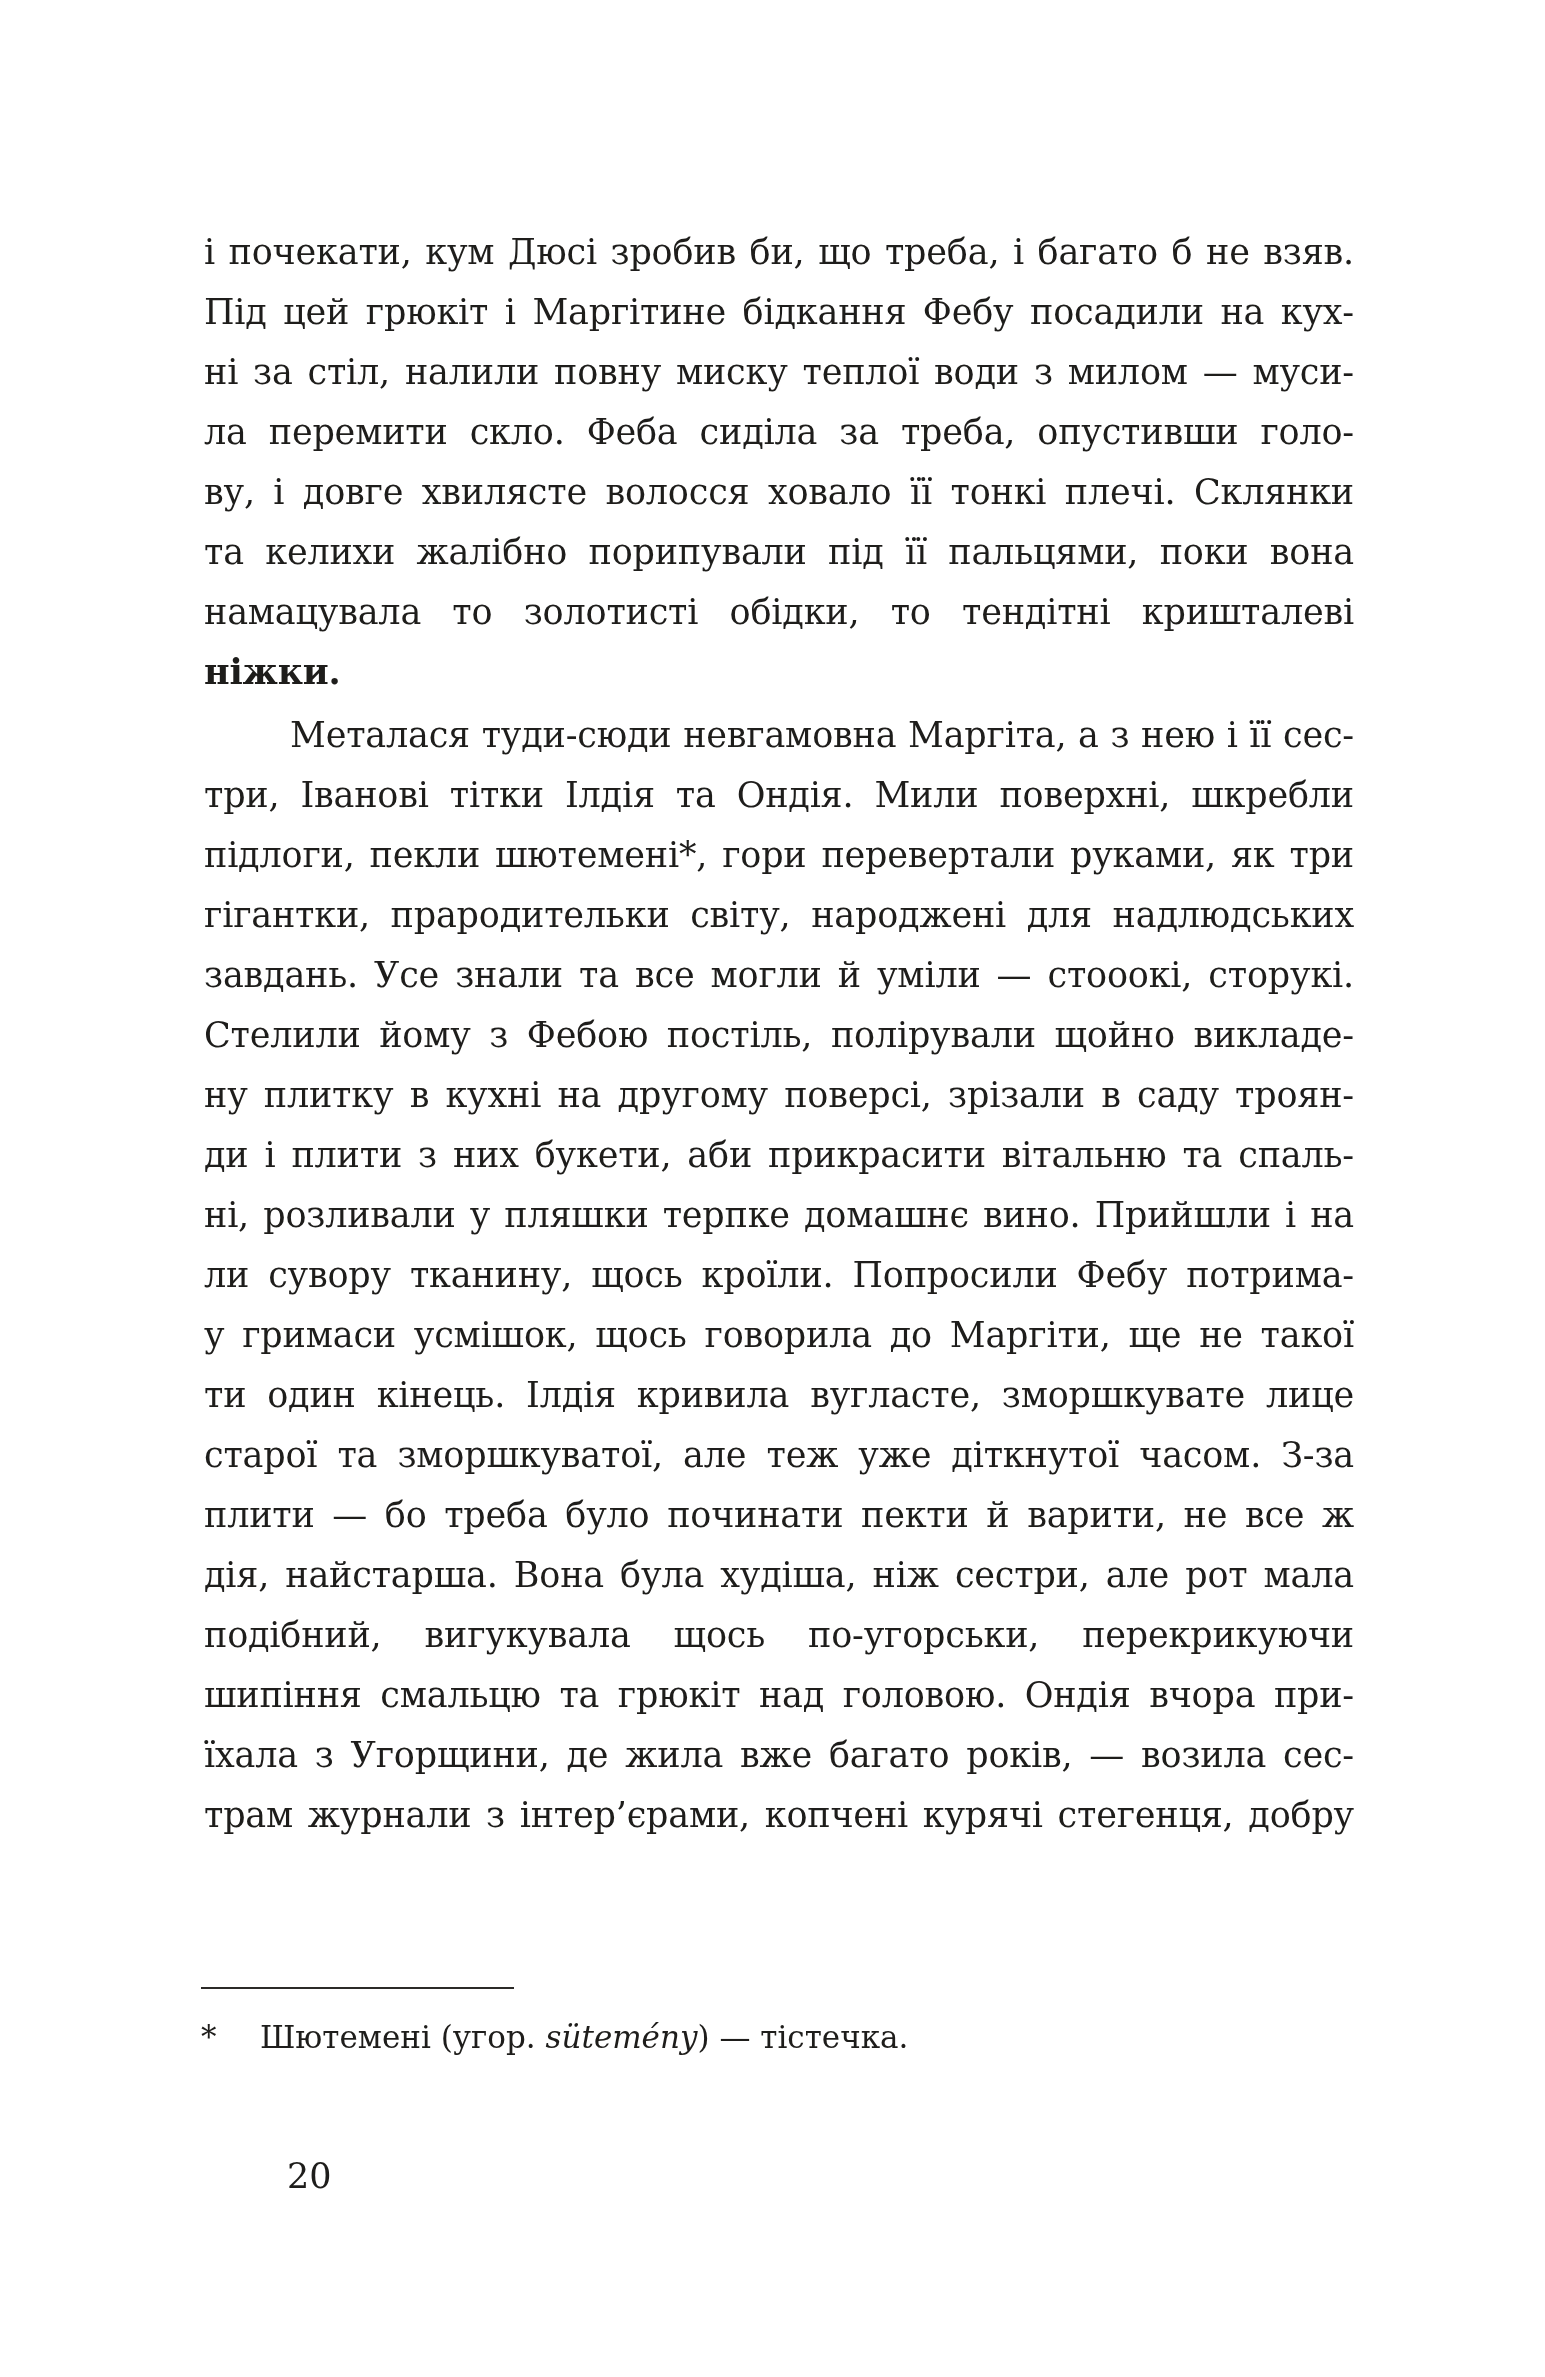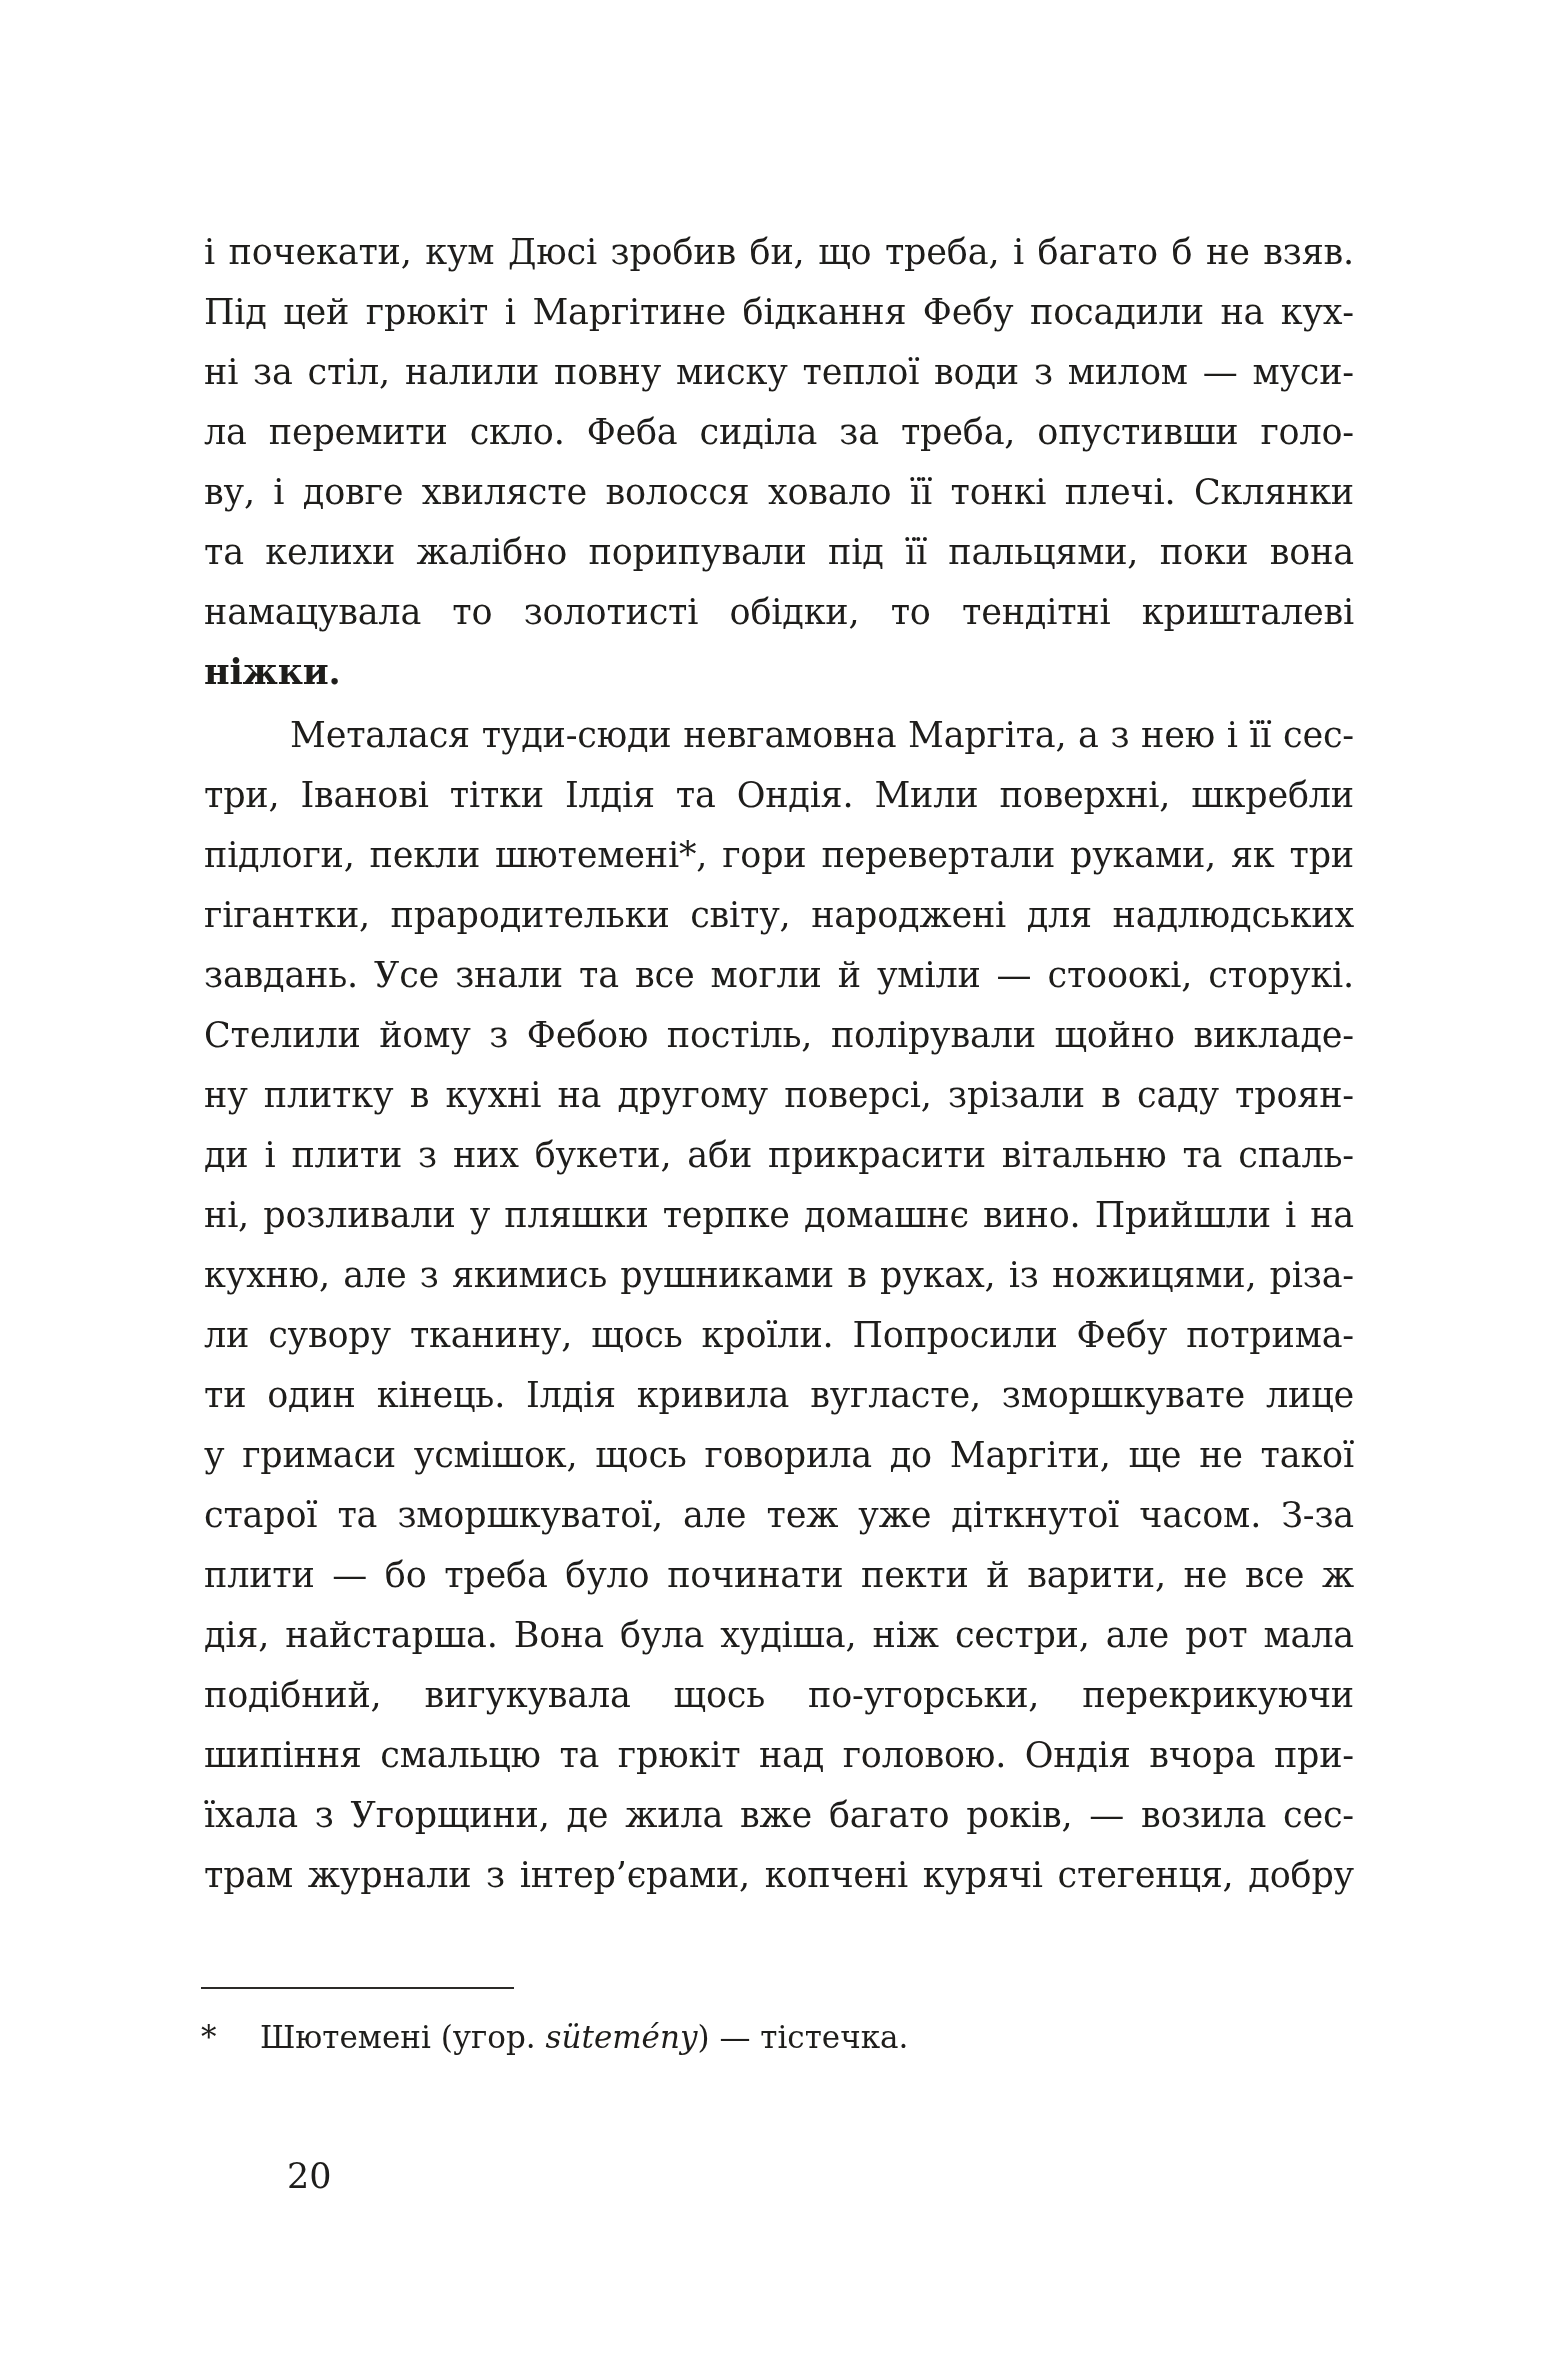--- a/index.html
+++ b/index.html
@@ -88,24 +88,23 @@
   <div class="para">
     <div class="line indent">Металася туди-сюди невгамовна Маргіта, а з нею і її сес-</div>
     <div class="line">три, Іванові тітки Ілдія та Ондія. Мили поверхні, шкребли</div>
     <div class="line">підлоги, пекли шютемені*, гори перевертали руками, як три</div>
     <div class="line">гігантки, прародительки світу, народжені для надлюдських</div>
     <div class="line">завдань. Усе знали та все могли й уміли — стооокі, сторукі.</div>
     <div class="line">Стелили йому з Фебою постіль, полірували щойно викладе-</div>
     <div class="line">ну плитку в кухні на другому поверсі, зрізали в саду троян-</div>
     <div class="line">ди і плити з них букети, аби прикрасити вітальню та спаль-</div>
     <div class="line">ні, розливали у пляшки терпке домашнє вино. Прийшли і на</div>
-    <div class="line">кухню, але з якимись рушниками в руках, із ножицями, різа-</div>
     <div class="line">ли сувору тканину, щось кроїли. Попросили Фебу потрима-</div>
+    <div class="line">у гримаси усмішок, щось говорила до Маргіти, ще не такої</div>
     <div class="line">ти один кінець. Ілдія кривила вугласте, зморшкувате лице</div>
-    <div class="line">у гримаси усмішок, щось говорила до Маргіти, ще не такої</div>
     <div class="line">старої та зморшкуватої, але теж уже діткнутої часом. З-за</div>
     <div class="line">плити — бо треба було починати пекти й варити, не все ж</div>
     <div class="line">дія, найстарша. Вона була худіша, ніж сестри, але рот мала</div>
     <div class="line">подібний, вигукувала щось по-угорськи, перекрикуючи</div>
     <div class="line">шипіння смальцю та грюкіт над головою. Ондія вчора при-</div>
     <div class="line">їхала з Угорщини, де жила вже багато років, — возила сес-</div>
     <div class="line">трам журнали з інтер’єрами, копчені курячі стегенця, добру</div>
   </div>
 </main>
 

